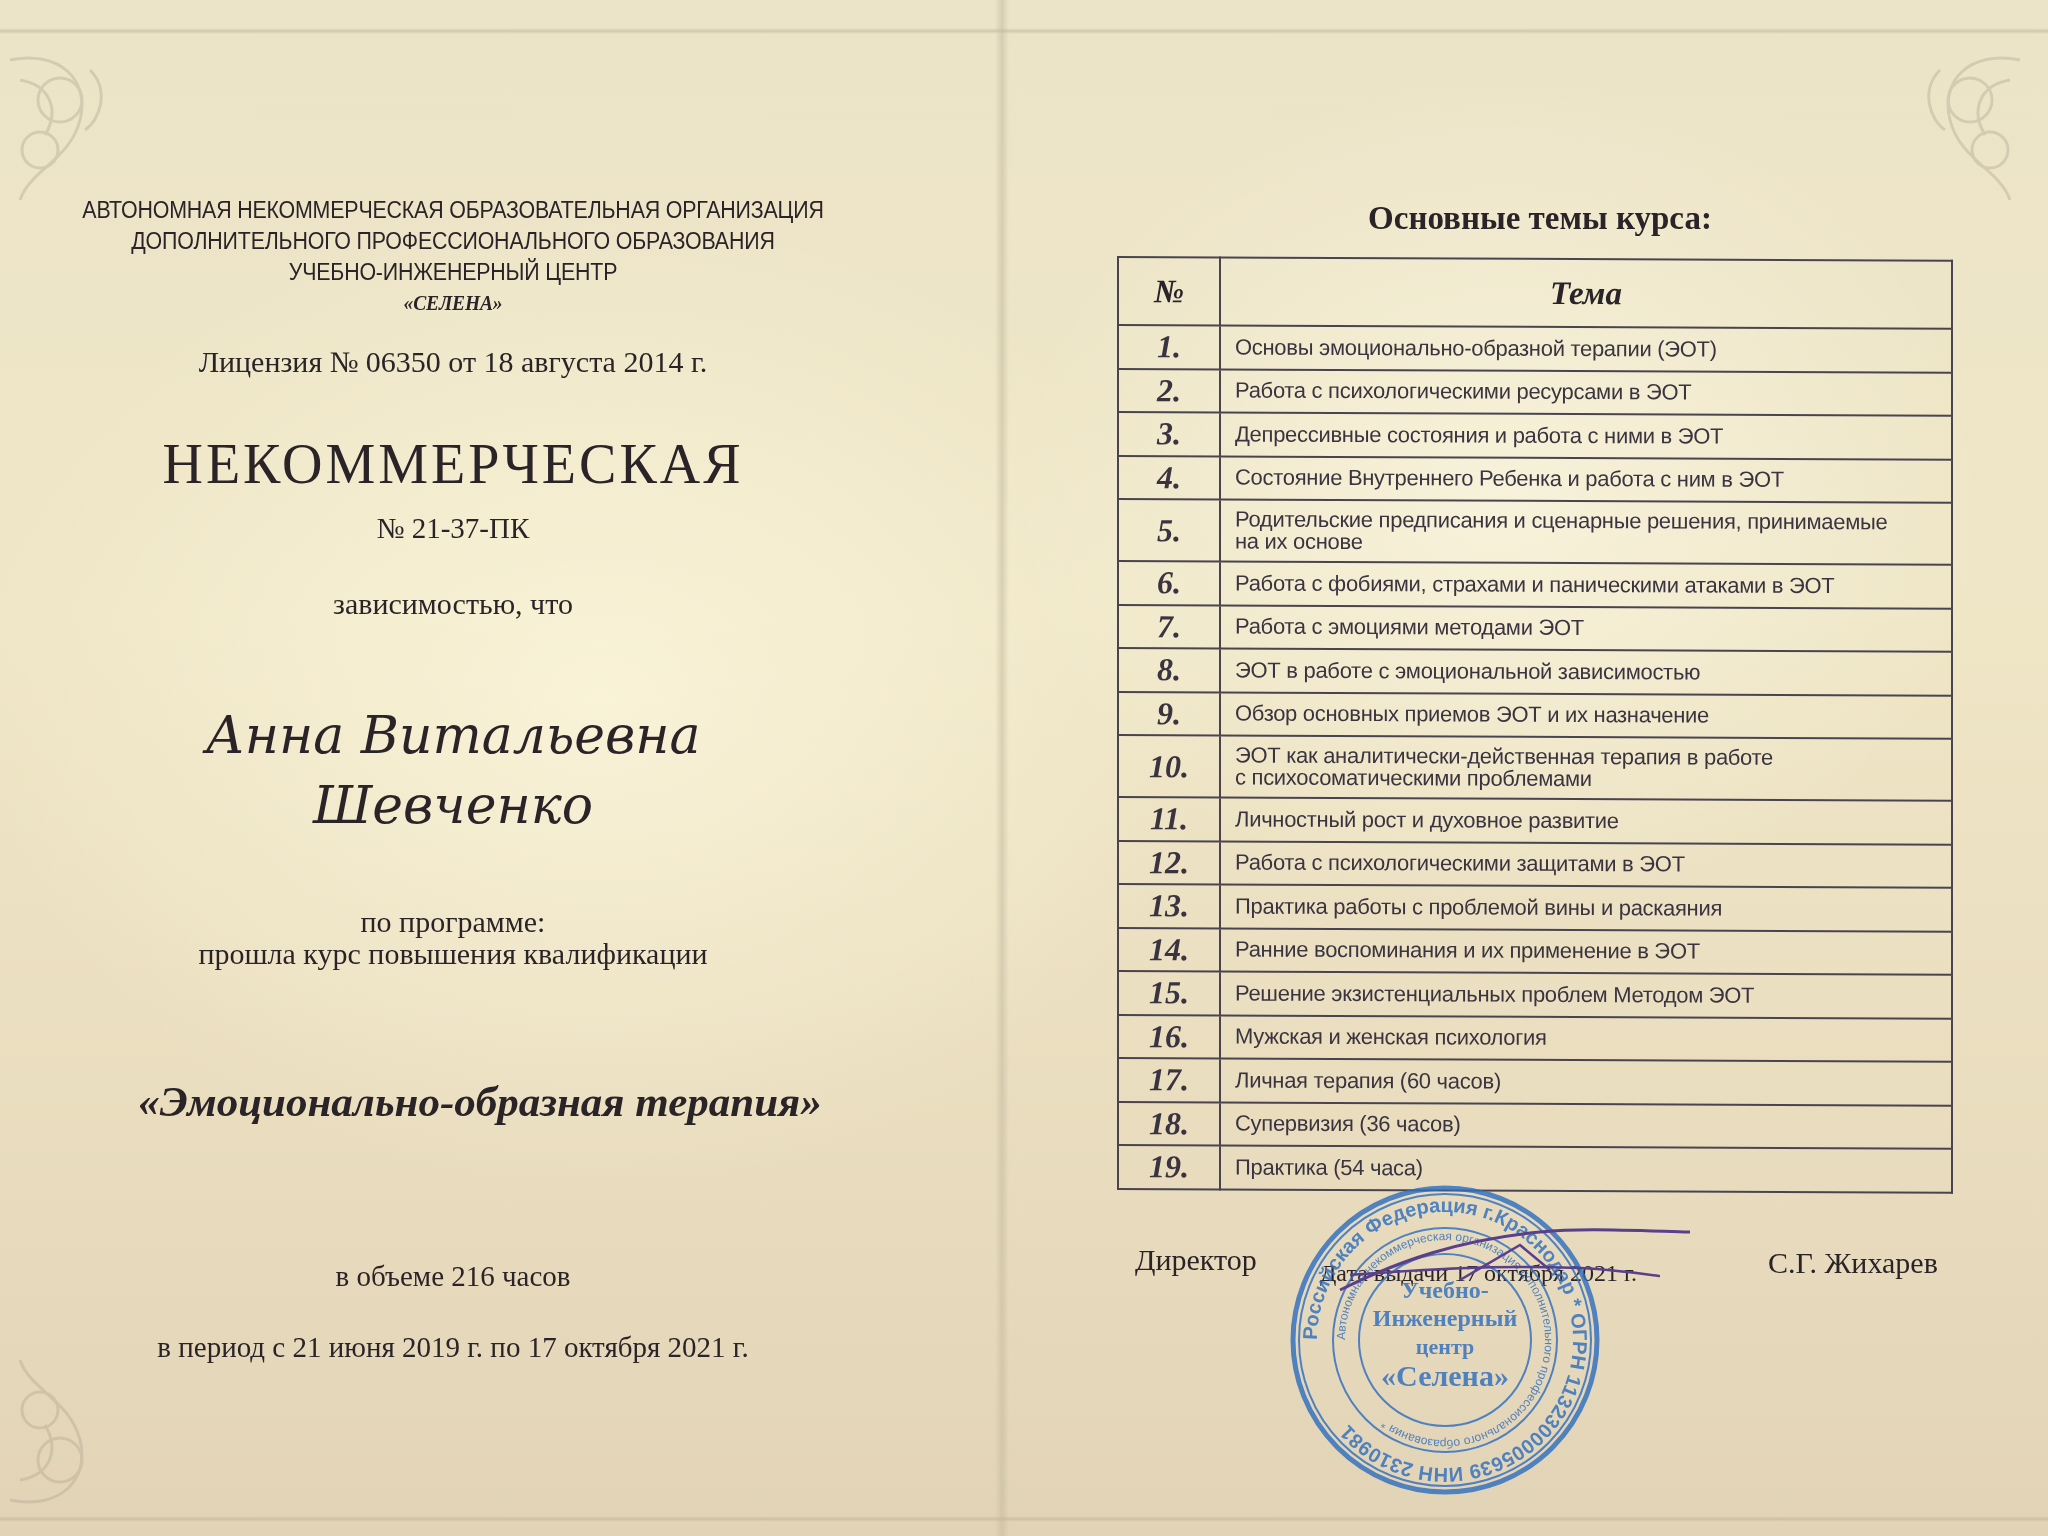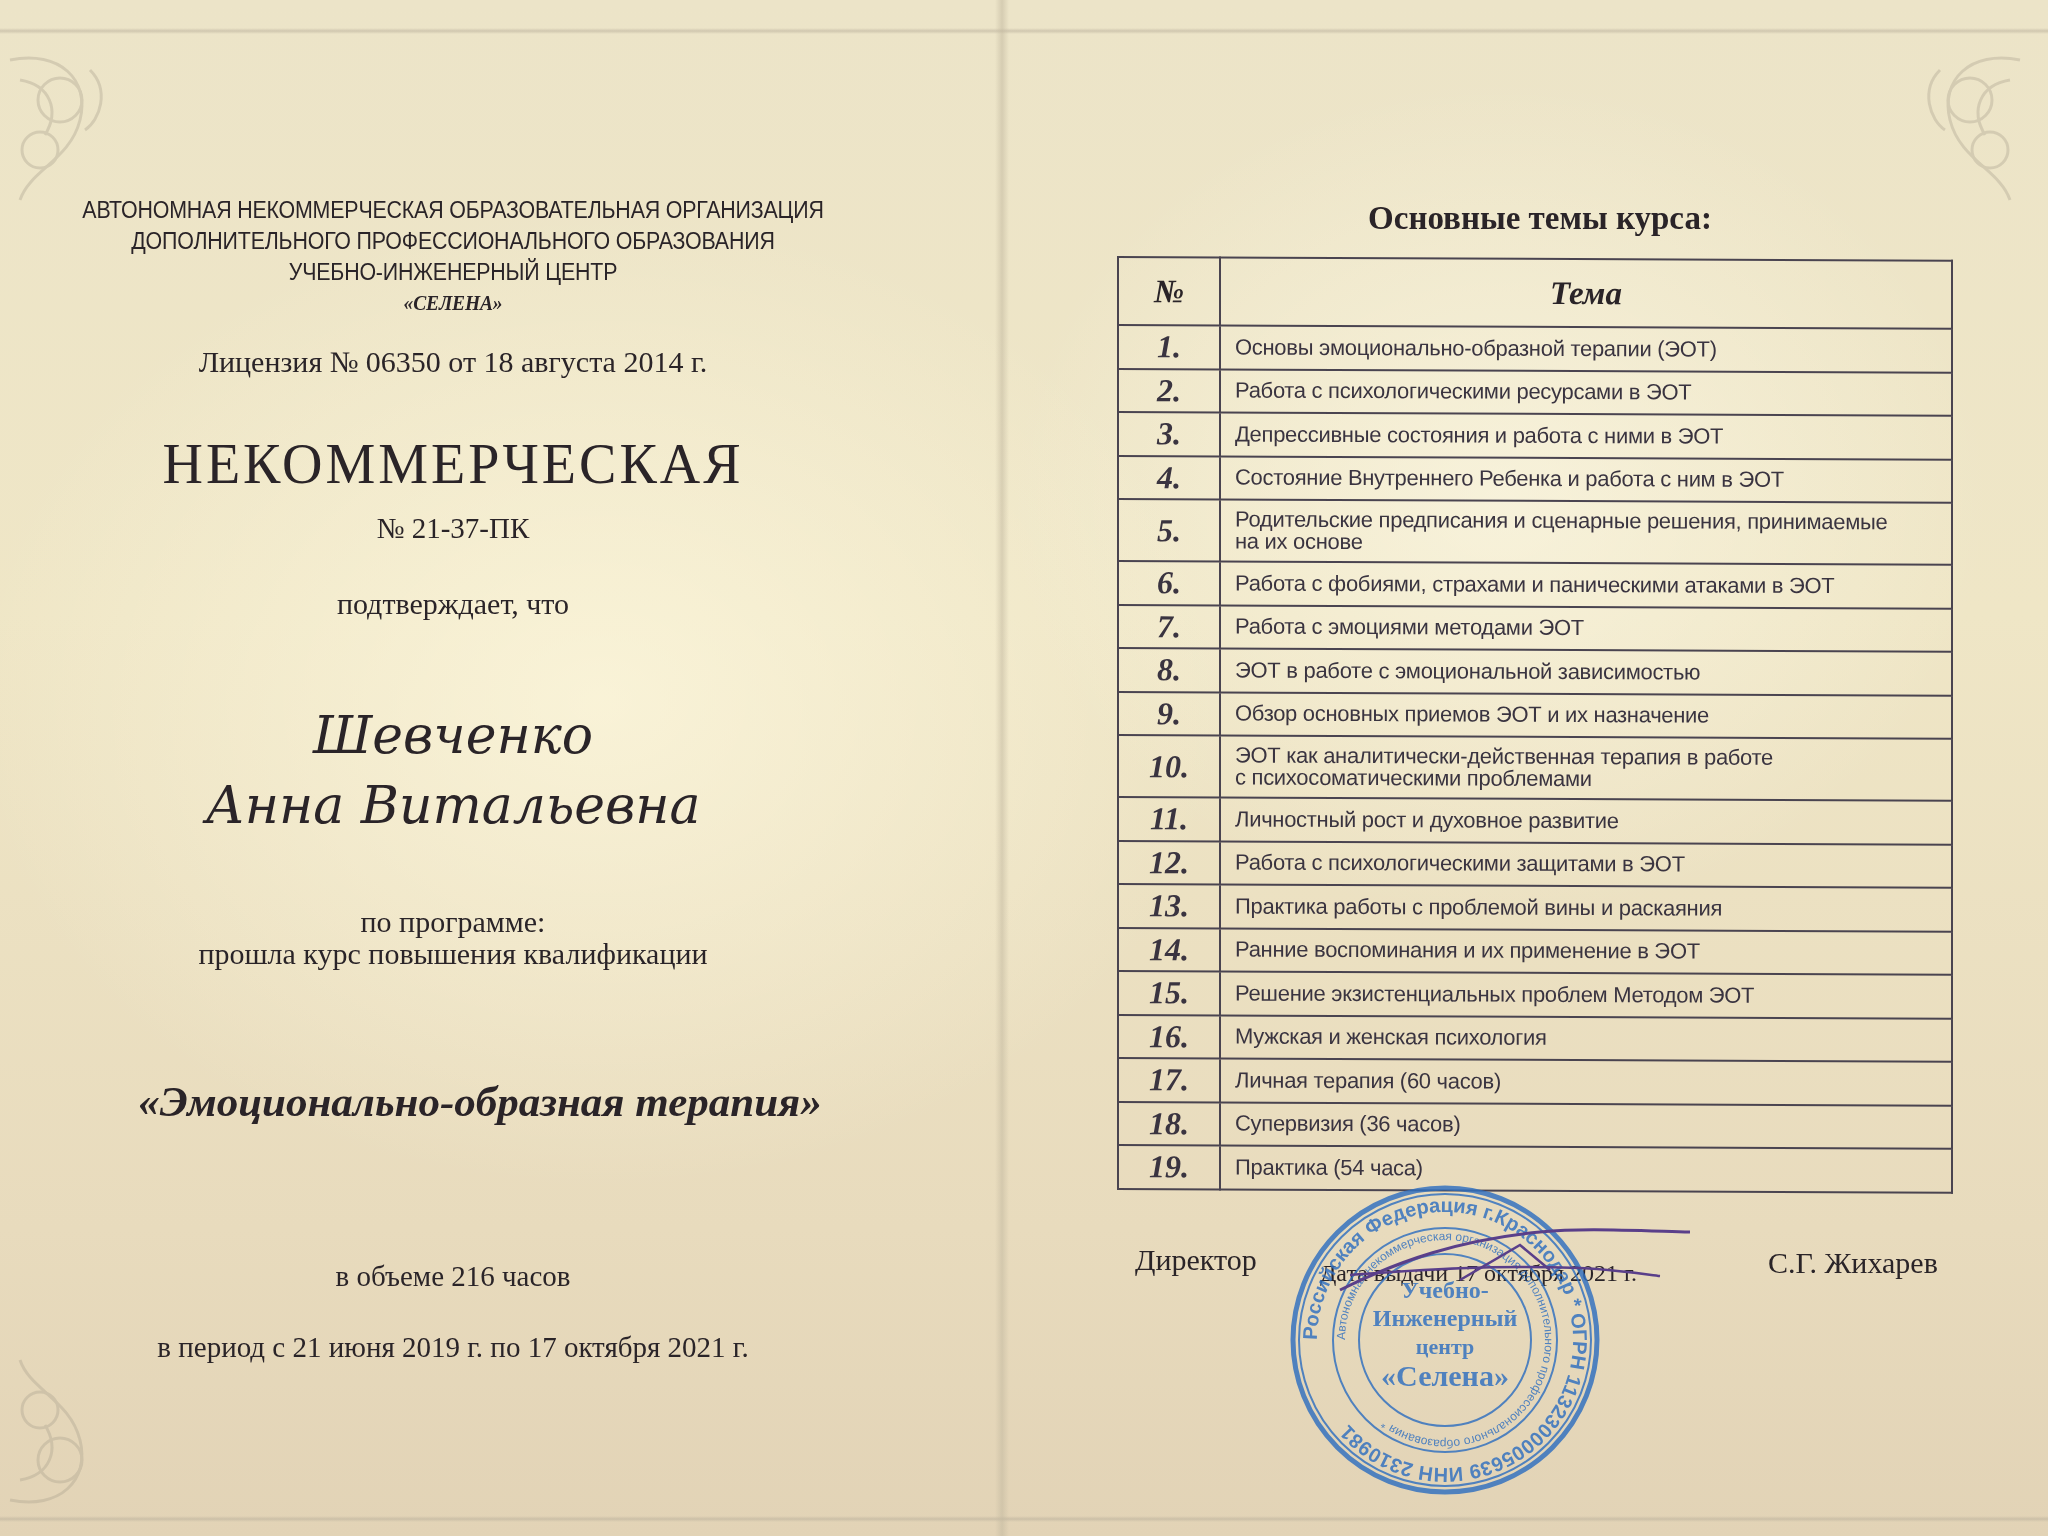--- a/index.html
+++ b/index.html
@@ -144,26 +144,26 @@
   <div>ДОПОЛНИТЕЛЬНОГО ПРОФЕССИОНАЛЬНОГО ОБРАЗОВАНИЯ</div>
   <div>УЧЕБНО-ИНЖЕНЕРНЫЙ ЦЕНТР</div>
   <div class="brand">«СЕЛЕНА»</div>
 </div>
 
 <div class="center license">Лицензия  № 06350 от 18 августа 2014 г.</div>
 <div class="center doc-title">НЕКОММЕРЧЕСКАЯ</div>
 <div class="center doc-num">№ 21-37-ПК</div>
 
 <div class="center confirm">
-  <div>подтверждает, что</div>
+  <div>зависимостью, что</div>
 </div>
 
 <div class="center name">
+  <div>Анна Витальевна</div>
   <div>Шевченко</div>
-  <div>Анна Витальевна</div>
 </div>
 
 <div class="center passed">
   <div>по программе:</div>
   <div>прошла курс повышения квалификации</div>
 </div>
 
 <div class="center program">«Эмоционально-образная терапия»</div>
 <div class="center volume">в объеме 216 часов</div>
 <div class="center period">в период с 21 июня 2019 г. по 17 октября 2021 г.</div>

